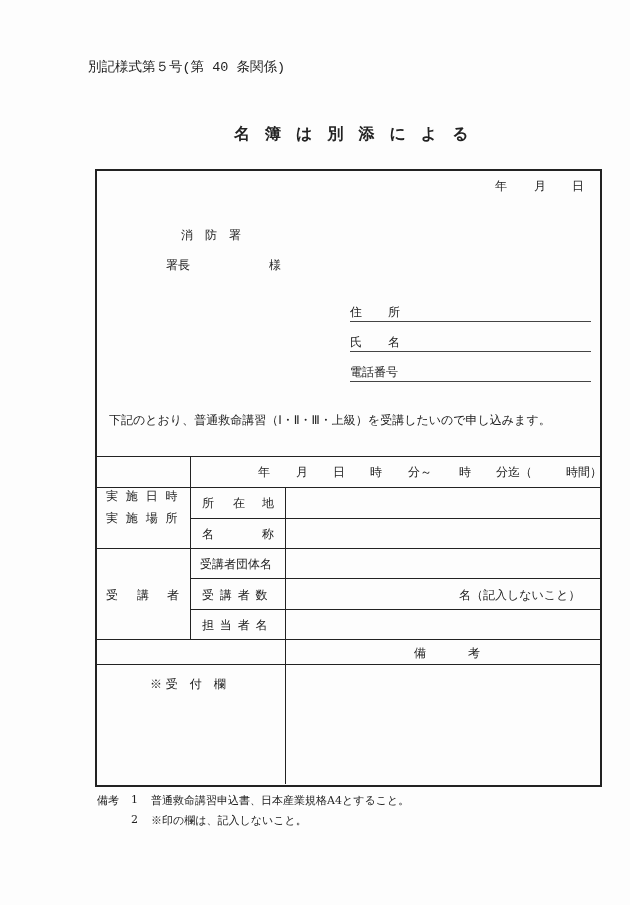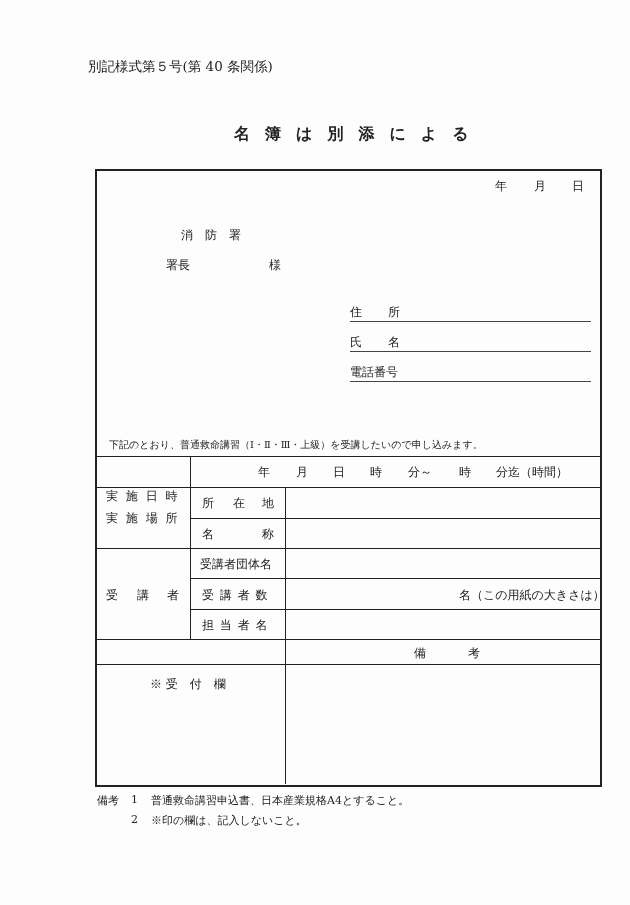--- a/index.html
+++ b/index.html
@@ -1,21 +1,21 @@
 <!DOCTYPE html>
 <html><head>
 <meta charset="utf-8">
 <style>
   html, body { margin: 0; padding: 0; }
   body {
     width: 630px; height: 905px; background: #fdfdfd; position: relative;
     font-family: "DejaVu Serif", "Liberation Serif", serif; color: #222;
     overflow: hidden;
   }
-  .abs { position: absolute; white-space: nowrap; }
+  .abs { position: absolute; white-space: nowrap; font-family: Liberation Mono, monospace; }
   .form-ref { left: 88px; top: 58px; font-size: 13.5px; color: #222; }
   .title { left: 234px; top: 124px; font-size: 16px; font-weight: bold; letter-spacing: 15px; font-family: "DejaVu Sans", sans-serif; color: #222; }
   .frame { left: 95px; top: 169px; width: 503px; height: 614px; border: 2px solid #222; box-sizing: content-box; }
   .t12 { font-size: 12px; }
   .date-row span { position: absolute; top: 0; font-size: 12px; }
   .sig-line { position: absolute; left: 350px; width: 241px; border-bottom: 1px solid #444; height: 17px; font-size: 12px; }
   .sig-line span { position: absolute; top: 0; }
   .hline { position: absolute; left: 97px; width: 503px; height: 0; border-top: 1.5px solid #222; }
   .vline { position: absolute; width: 0; border-left: 1.5px solid #222; }
   .cell-text { position: absolute; font-size: 12px; white-space: nowrap; }
@@ -44,21 +44,21 @@
   <span style="left:38px;">所</span>
 </div>
 <div class="sig-line" style="top:334px;">
   <span style="left:0;">氏</span>
   <span style="left:38px;">名</span>
 </div>
 <div class="sig-line" style="top:364px;">
   <span style="left:0;">電話番号</span>
 </div>
 
-<div class="abs t12" style="left:109px; top:438px; font-size:10px;">下記のとおり、普通救命講習（Ⅰ・Ⅱ・Ⅲ・上級）を受講したいので申し込みます。</div>
+<div class="abs t12" style="left:109px; top:412px; font-size:12px;">下記のとおり、普通救命講習（Ⅰ・Ⅱ・Ⅲ・上級）を受講したいので申し込みます。</div>
 
 <div class="hline" style="top:456px;"></div>
 <div class="hline" style="top:487px;"></div>
 <div class="hline" style="top:518px; left:190px; width:410px;"></div>
 <div class="hline" style="top:548px;"></div>
 <div class="hline" style="top:578px; left:190px; width:410px;"></div>
 <div class="hline" style="top:609px; left:190px; width:410px;"></div>
 <div class="hline" style="top:639px;"></div>
 <div class="hline" style="top:664px;"></div>
 
@@ -67,41 +67,41 @@
 
 <div class="cell-text" style="left:106px; top:464px; letter-spacing:2px;margin-top:24px;">実 施 日 時</div>
 <div class="abs" style="left:192px; top:458px; width:408px; height:29px;"></div>
 <div class="cell-text" style="left:258px; top:464px;">年</div>
 <div class="cell-text" style="left:296px; top:464px;">月</div>
 <div class="cell-text" style="left:333px; top:464px;">日</div>
 <div class="cell-text" style="left:370px; top:464px;">時</div>
 <div class="cell-text" style="left:408px; top:464px;">分～</div>
 <div class="cell-text" style="left:459px; top:464px;">時</div>
 <div class="cell-text" style="left:496px; top:464px;">分迄（</div>
-<div class="cell-text" style="left:532px; top:464px;">時間）</div>
+<div class="cell-text" style="left:566px; top:464px;">時間）</div>
 
 <div class="cell-text" style="left:106px; top:510px; letter-spacing:2px;">実 施 場 所</div>
 <div class="cell-text" style="left:202px; top:495px;">所</div>
 <div class="cell-text" style="left:233px; top:495px;">在</div>
 <div class="cell-text" style="left:262px; top:495px;">地</div>
 <div class="abs" style="left:287px; top:489px; width:313px; height:29px;"></div>
 <div class="cell-text" style="left:202px; top:526px;">名</div>
 <div class="cell-text" style="left:262px; top:526px;">称</div>
 <div class="abs" style="left:287px; top:520px; width:313px; height:28px;"></div>
 
 <div class="cell-text" style="left:106px; top:587px;">受</div>
 <div class="cell-text" style="left:137px; top:587px;">講</div>
 <div class="cell-text" style="left:167px; top:587px;">者</div>
 
 <div class="cell-text" style="left:200px; top:556px;">受講者団体名</div>
 <div class="abs" style="left:287px; top:550px; width:313px; height:28px;"></div>
 
 <div class="cell-text" style="left:202px; top:587px; letter-spacing:1px;">受 講 者 数</div>
 <div class="abs" style="left:287px; top:580px; width:313px; height:29px;"></div>
-<div class="cell-text" style="left:459px; top:587px;">名（この用紙の大きさは）</div>
+<div class="cell-text" style="left:459px; top:587px;">名（記入しないこと）</div>
 
 <div class="cell-text" style="left:202px; top:617px; letter-spacing:1px;">担 当 者 名</div>
 <div class="abs" style="left:287px; top:611px; width:313px; height:28px;"></div>
 
 <div class="cell-text" style="left:150px; top:676px;">※ 受　付　欄</div>
 <div class="cell-text" style="left:414px; top:645px;">備</div>
 <div class="cell-text" style="left:468px; top:645px;">考</div>
 
 <div class="abs" style="left:97px; top:666px; width:188px; height:117px;"></div>
 <div class="abs" style="left:287px; top:666px; width:313px; height:117px;"></div>

